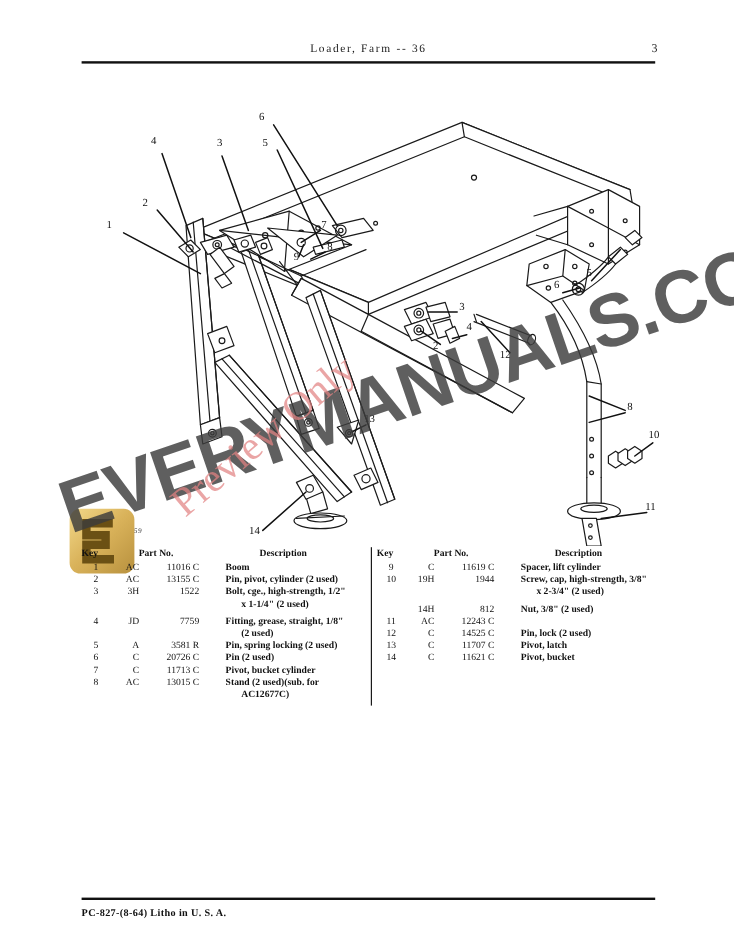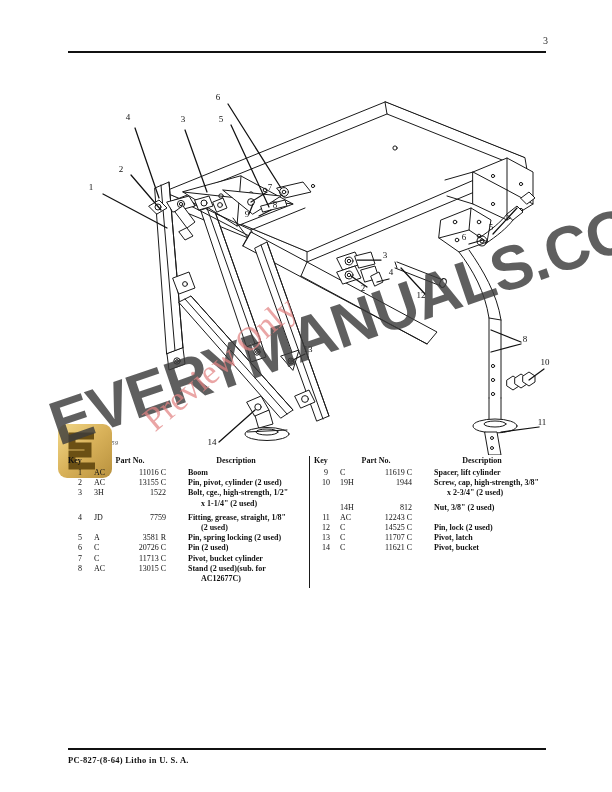--- a/index.html
+++ b/index.html
@@ -180,21 +180,21 @@
     min-height: 10.2px;
     font-size: 8px;
     line-height: 10.2px;
   }
   .c-key {
     position: absolute; left: 0px; top: 0; width: 24px;
     text-align: center;
   }
   .c-pfx {
     position: absolute; left: 26px; top: 0; width: 22px;
-    text-align: left;
+    text-align: right;
   }
   .c-pno {
     position: absolute; left: 48px; top: 0; width: 50px;
     text-align: right;
   }
   .c-desc {
     margin-left: 120px;
     display: block;
     white-space: pre-wrap;
     text-indent: 0;
@@ -233,20 +233,21 @@
     font-size: 9px;
     fill: #111111;
   }
 </style>
 </head>
 <body>
 
 <div class="page">
 
   <div class="header">
+    <div class="header-title">Loader, Farm -- 36</div>
     <div class="header-pagenum">3</div>
     <div class="header-rule"></div>
   </div>
 
   <div class="illustration">
     <svg viewBox="0 0 505 375" xmlns="http://www.w3.org/2000/svg">
       <g fill="none" stroke="#1a1a1a" stroke-width="1" stroke-linejoin="round" stroke-linecap="round">
 
         <path d="M108 112 L330 22 L470 78 L252 172 Z" fill="#ffffff"></path>
         <path d="M330 22 L332 34 L472 90 L470 78 Z" fill="#ffffff"></path>

